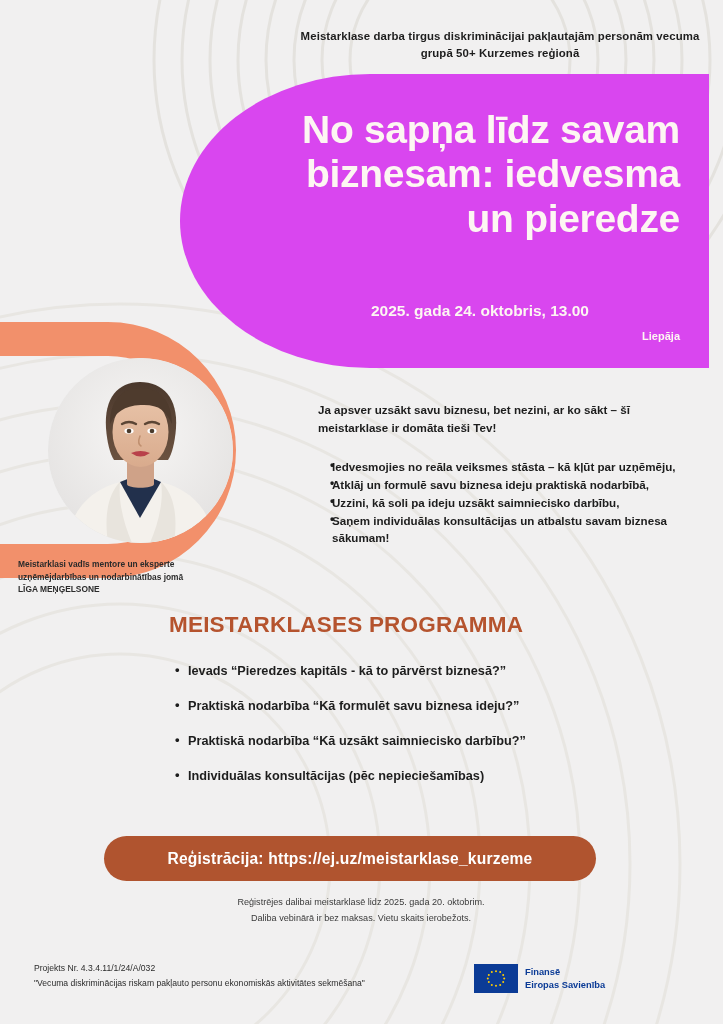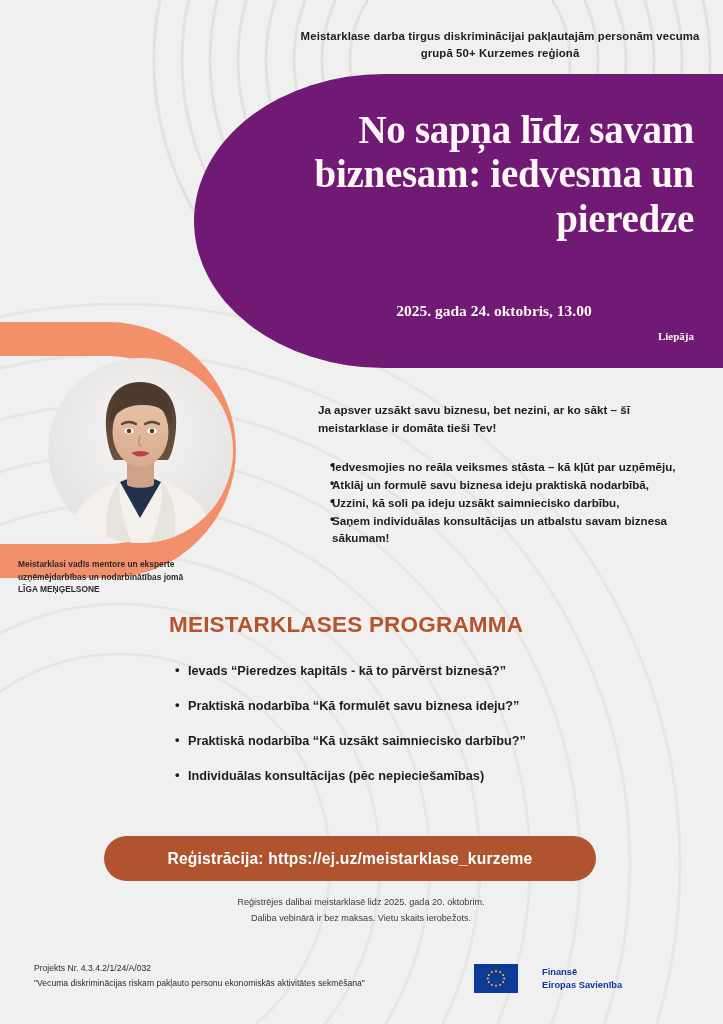--- a/index.html
+++ b/index.html
@@ -20,26 +20,25 @@
   
   .kicker {
     position:absolute; top:28px; left:300px; width:400px;
     text-align:center; z-index:5;
     font-size:11.4px; font-weight:bold; line-height:1.45;
     color:#1d1d1d; letter-spacing:.1px;
   }
 
   
   .hero {
-    position:absolute; top:74px; left:194px; width:529px; height:294px;
-    background:#701a75; z-index:2;
+    position:absolute; top:74px; left:180px; width:529px; height:294px;
+    background:#d946ef; z-index:2;
     border-top-left-radius:190px 147px;
     border-bottom-left-radius:190px 147px;
     overflow:hidden;
-    font-family:Liberation Serif, serif;
   }
   .hero-inner { position:absolute; inset:0; }
   .hero-title {
     position:absolute; top:34px; right:29px; width:400px;
     text-align:right; color:#fdf6f2;
     font-size:39px; font-weight:bold; line-height:1.14;
     letter-spacing:-.3px;
   }
   .hero-date {
     position:absolute; top:228px; right:29px; width:400px;
@@ -109,21 +108,21 @@
   }
 
   
   .proj {
     position:absolute; top:961px; left:34px; width:450px; z-index:4;
     font-size:8.6px; line-height:1.7; color:#2b2b2b;
   }
   .logos {
     position:absolute; top:950px; left:474px; width:230px; height:60px; z-index:4;
   }
-  .eu-logo { position:absolute; top:14px; left:0; display:flex; align-items:center; gap:24px; }
+  .eu-logo { position:absolute; top:14px; left:0; display:flex; align-items:center; gap:7px; }
   .eu-flag { width:44px; height:29px; background:#0b3b96; position:relative; flex:0 0 auto; }
   .eu-stars { position:absolute; inset:0; }
   .eu-text { font-size:9.3px; font-weight:bold; color:#0b3b96; line-height:1.35; }
   .lv2027 { position:absolute; top:-2px; left:140px; text-align:center; width:90px; }
   .lv-bars { display:block; margin:0 auto 1px; }
   .lv-year { font-size:22px; font-weight:bold; color:#9d1c32; line-height:1; letter-spacing:-.5px; }
   .lv-sub { font-size:4.9px; font-weight:bold; color:#9d1c32; line-height:1.3; margin-top:2px; }
 </style>
 </head>
 <body>
@@ -244,21 +243,21 @@
 </ul>
 
 <div class="reg-btn">Reģistrācija: https://ej.uz/meistarklase_kurzeme</div>
 
 <div class="reg-note">
   <span>Reģistrējes dalibai meistarklasē lidz 2025. gada 20. oktobrim.</span><br>
   <span>Daliba vebinārā ir bez maksas. Vietu skaits ierobežots.</span>
 </div>
 
 <div class="proj">
-  <div>Projekts Nr. 4.3.4.2/1/24/A/032</div>
+  <div>Projekts Nr. 4.3.4.11/1/24/A/032</div>
   <div>"Vecuma diskriminācijas riskam pakļauto personu ekonomiskās aktivitātes sekmēšana"</div>
 </div>
 
 <div class="logos">
   <div class="eu-logo">
     <div class="eu-flag">
       <svg class="eu-stars" viewBox="0 0 44 29">
         <g fill="#ffcc00">
           <circle cx="22" cy="7.2" r="1"></circle>
           <circle cx="26.2" cy="8.1" r="1"></circle>

